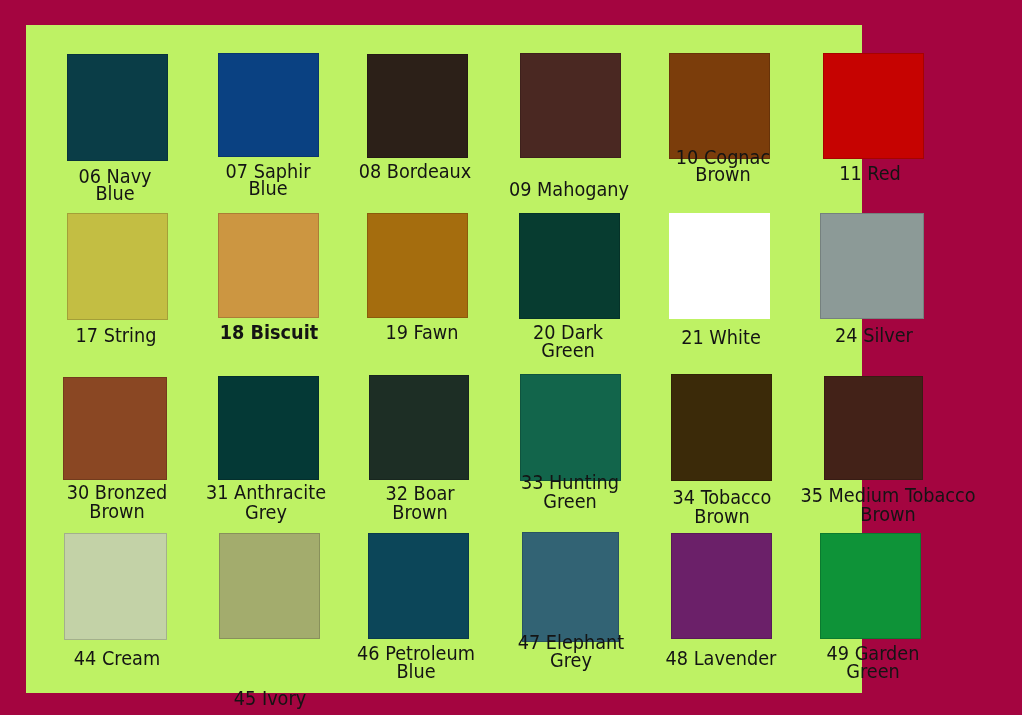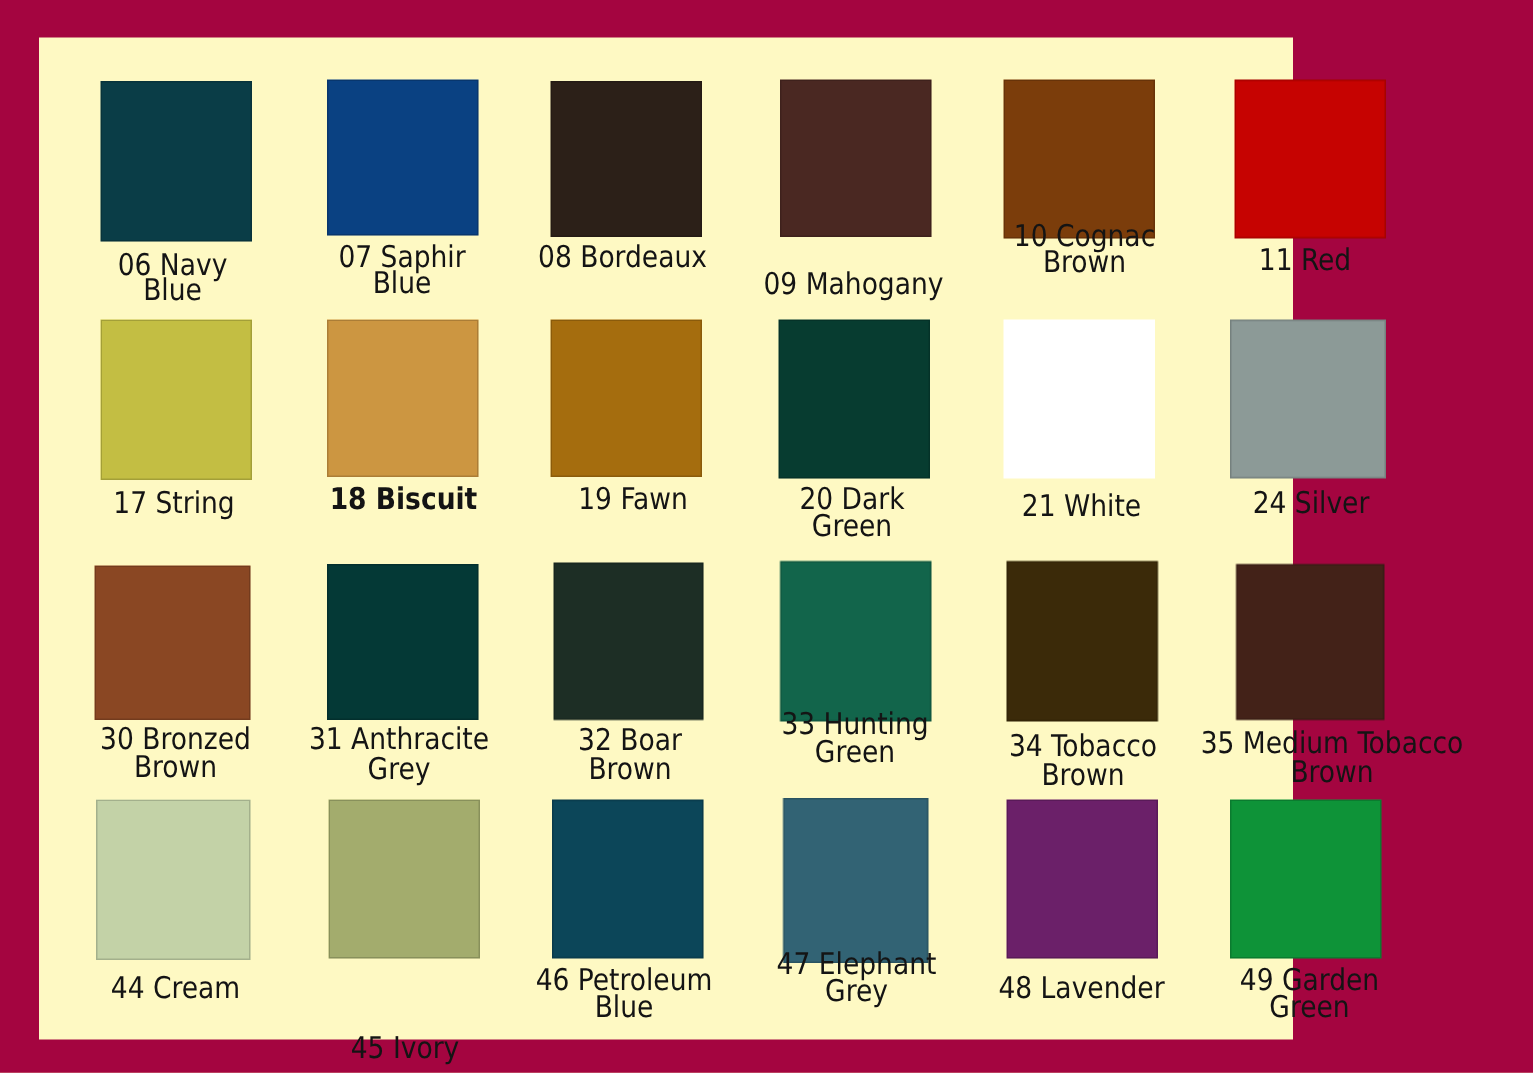--- a/index.html
+++ b/index.html
@@ -1,20 +1,20 @@
 <!DOCTYPE html>
 <html><head>
 <meta charset="utf-8">
 <title>Colour Swatch Chart</title>
 <style>
   html,body{margin:0;padding:0;}
   body{width:1022px;height:715px;overflow:hidden;background:#a40540;
        font-family:"DejaVu Sans",sans-serif;}
   #chart{position:absolute;left:0;top:0;width:1022px;height:715px;background:#a40540;}
-  #page{position:absolute;left:26px;top:24.5px;width:836px;height:668.5px;background:#fef9c3;}
+  #page{position:absolute;left:26px;top:24.5px;width:836px;height:668.5px;background:#bef264;}
   .cell{position:absolute;}
   .sw{position:absolute;left:0;top:0;}
   .sw.edged{box-shadow:inset 0 0 0 1px rgba(0,0,0,.16);}
   .lbl{position:absolute;text-align:center;font-size:20px;font-stretch:condensed;
        color:#141414;white-space:nowrap;}
   .lbl span{display:block;transform:scaleX(0.983);will-change:opacity;}
 </style>
 </head>
 <body>
 

